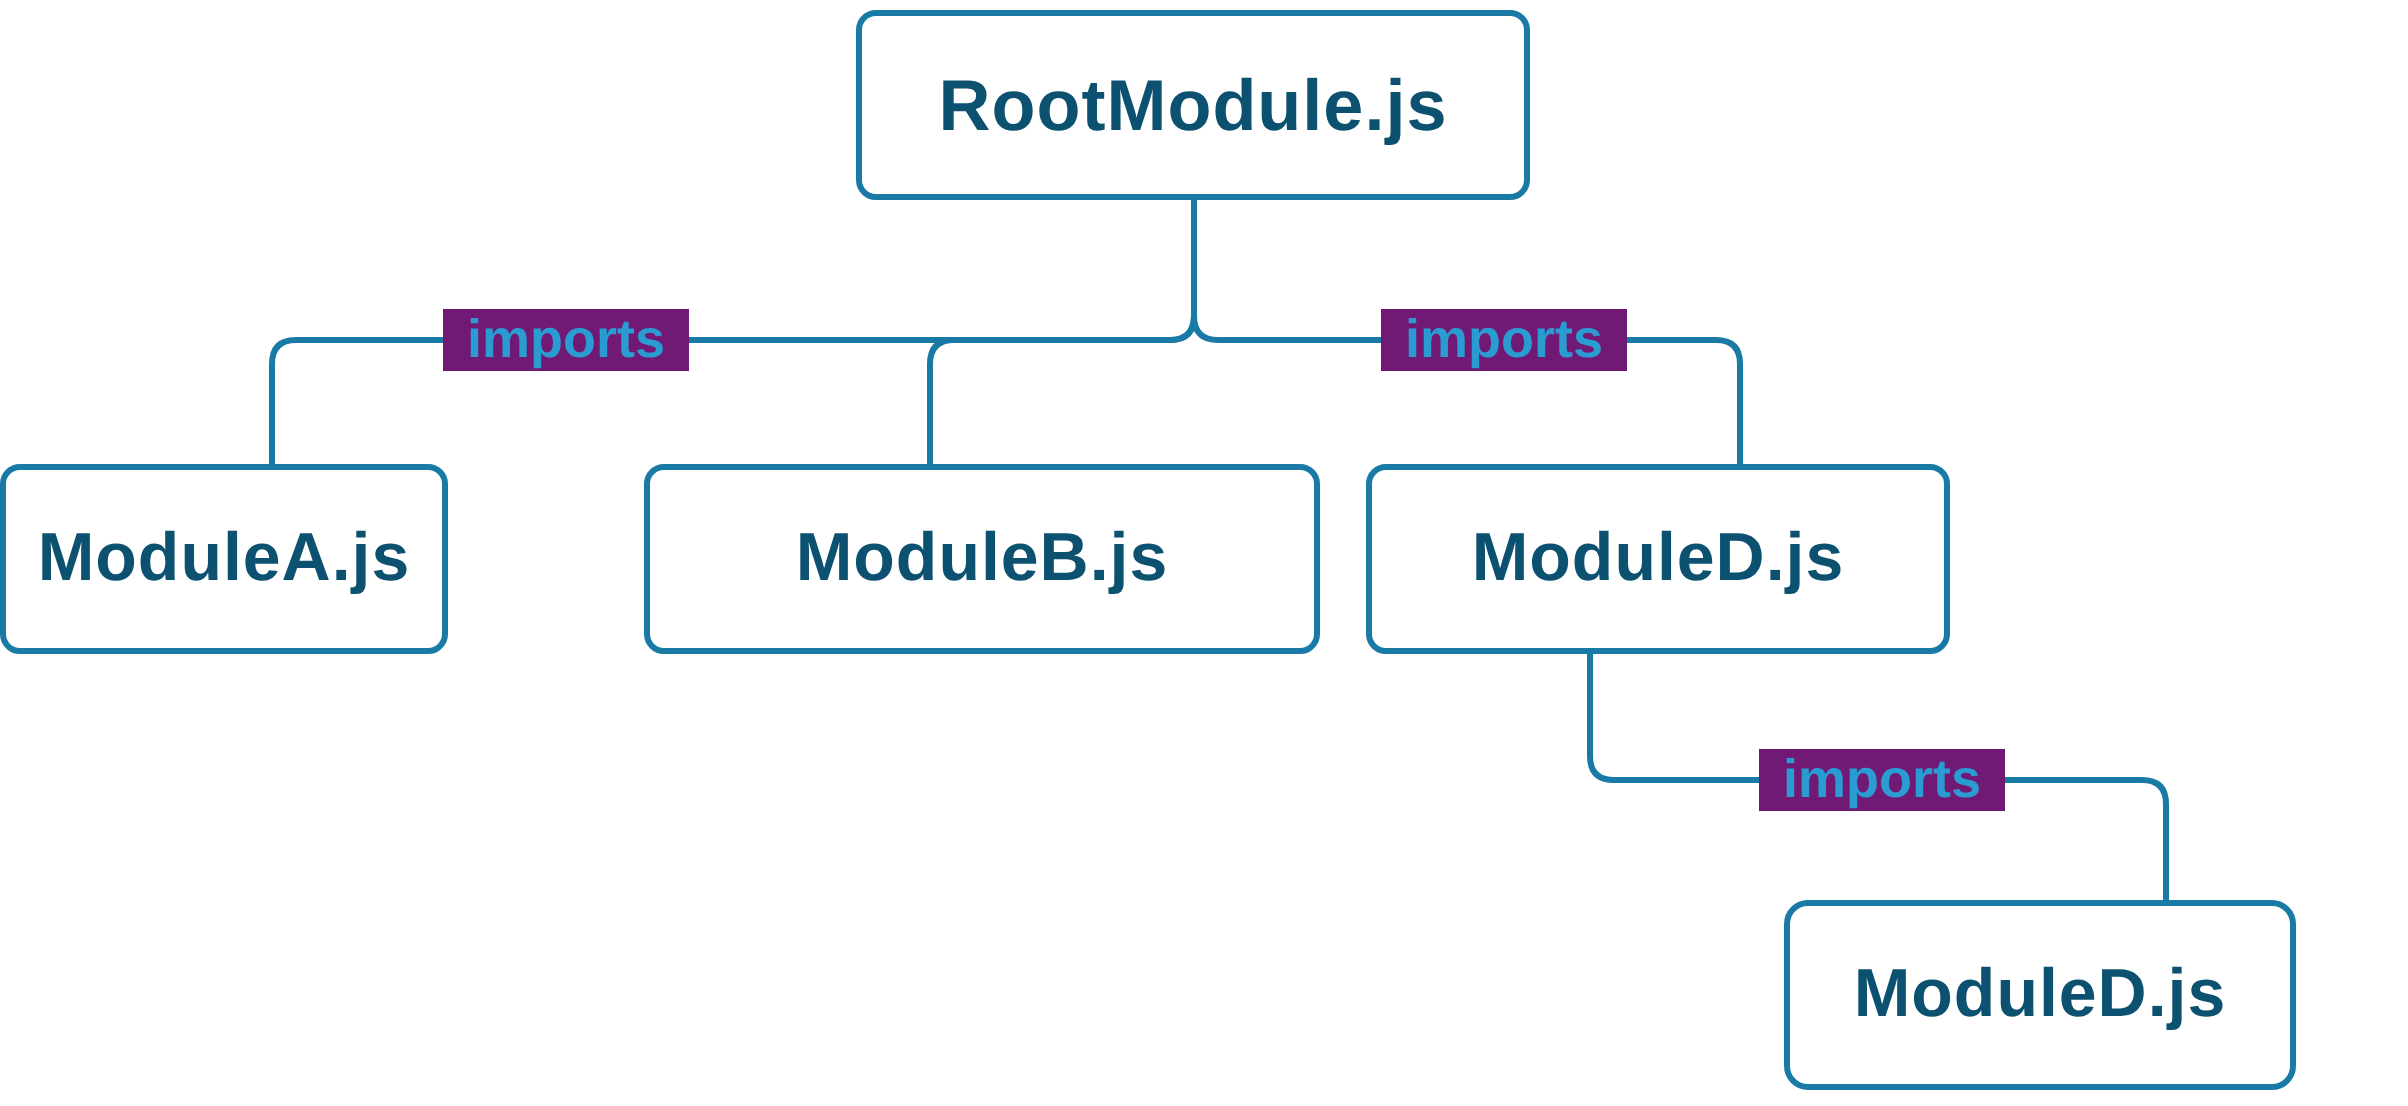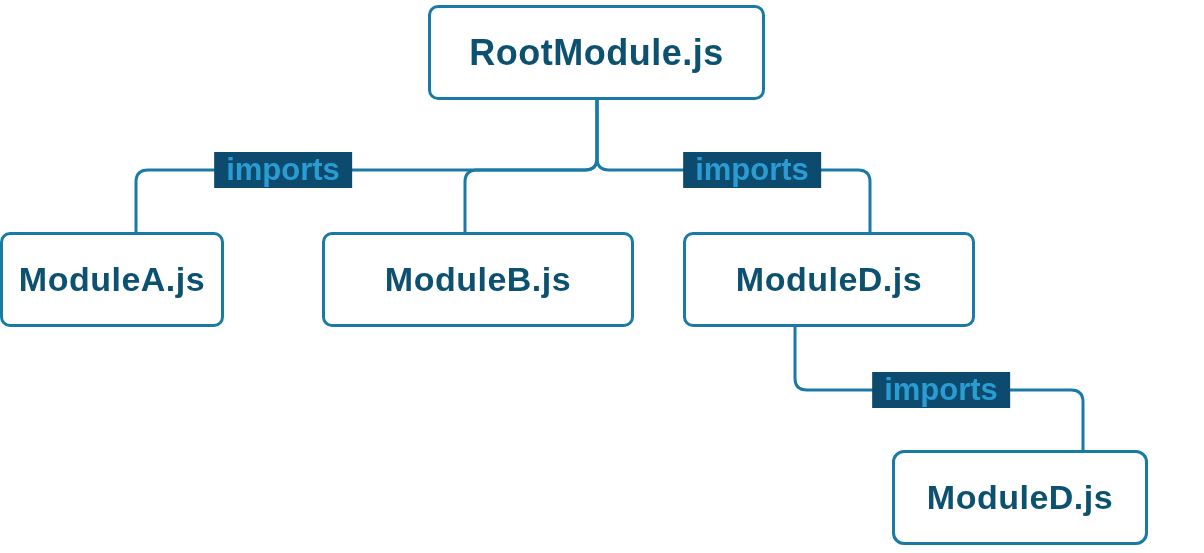--- a/index.html
+++ b/index.html
@@ -40,23 +40,23 @@
     justify-content: center;
     font-size: 34px;
     font-weight: bold;
     color: #0c516f;
     letter-spacing: 0.5px;
   }
   .node.root { font-size: 36px; }
   .edge-label {
     position: absolute;
     transform: translate(-50%, -50%);
-    background: #0c4a6e;
+    background: #701a75;
     padding: 0 12px;
-    font-size: 31px;
+    font-size: 27px;
     font-weight: bold;
     color: #2b9cd1;
     white-space: nowrap;
   }
 </style>
 </head>
 <body>
 
 <div class="canvas">
 
@@ -72,21 +72,21 @@
   </svg>
 
   <div class="node root" style="left:428px; top:5px; width:337px; height:95px;">
     <span>RootModule.js</span>
   </div>
 
   <div class="node" style="left:0px; top:232px; width:224px; height:95px;">
     <span>ModuleA.js</span>
   </div>
 
-  <div class="node" style="left:322px; top:232px; width:312px; height:95px;text-align:center;">
+  <div class="node" style="left:322px; top:232px; width:338px; height:95px;text-align:center;">
     <span>ModuleB.js</span>
   </div>
 
   <div class="node" style="left:683px; top:232px; width:292px; height:95px;">
     <span>ModuleD.js</span>
   </div>
 
   <div class="node" style="left:892px; top:450px; width:256px; height:95px;border-radius:12px;">
     <span>ModuleD.js</span>
   </div>

